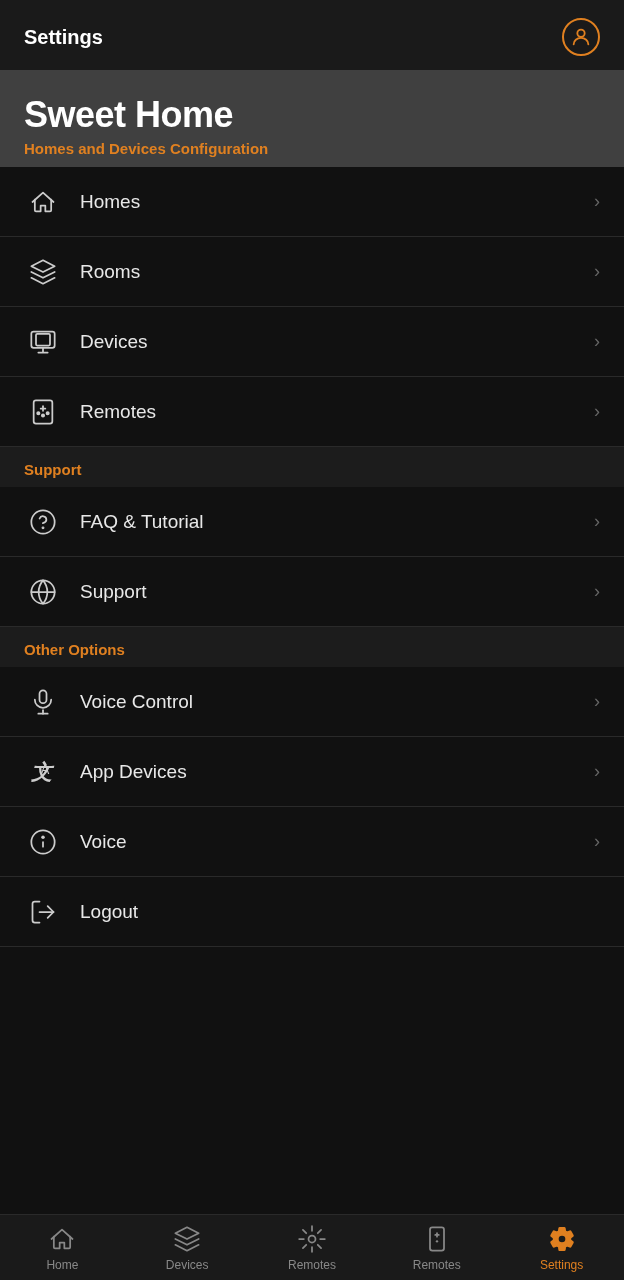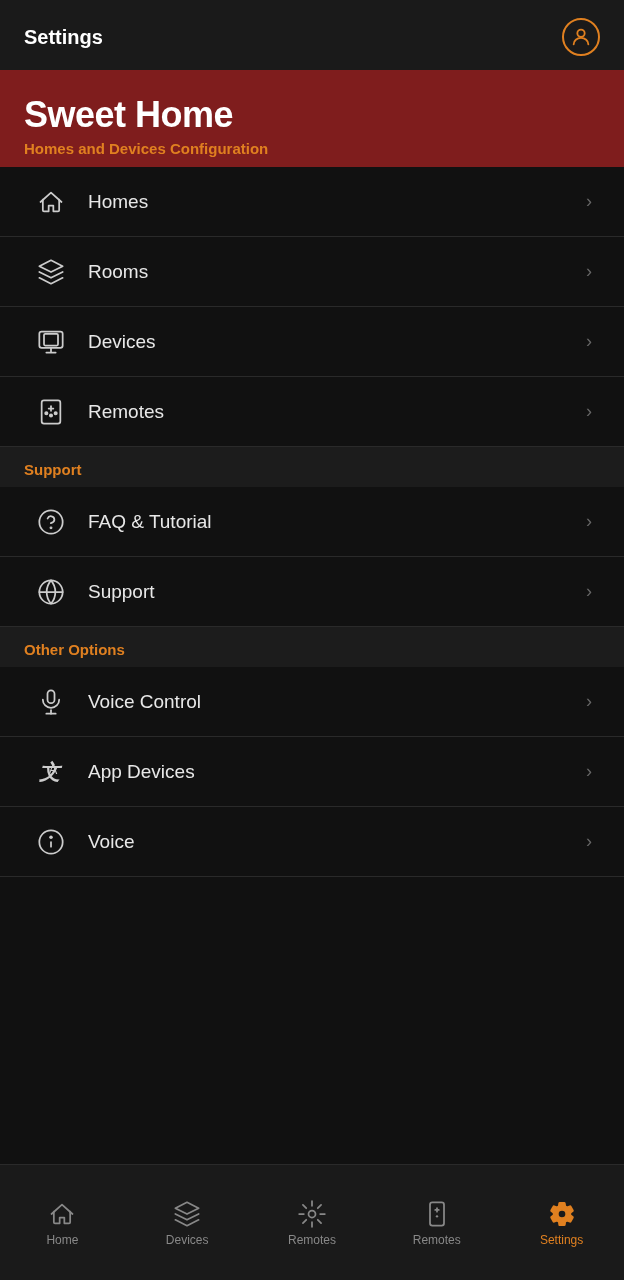--- a/index.html
+++ b/index.html
@@ -32,21 +32,21 @@
       border-radius: 50%;
       border: 2px solid #e08020;
       display: flex;
       align-items: center;
       justify-content: center;
     }
 
     
     .page-title-area {
       padding: 24px 24px 10px 24px;
-      background: #7f1d1d;
+      background: #404040;
     }
     .page-main-title {
       font-size: 36px;
       font-weight: 800;
       color: #fff;
       letter-spacing: -0.5px;
     }
     .page-subtitle {
       font-size: 15px;
       color: #e08020;
@@ -62,21 +62,21 @@
     .section-header-label {
       font-size: 15px;
       color: #e08020;
       font-weight: 600;
     }
 
     
     .menu-item {
       display: flex;
       align-items: center;
-      padding: 0 32px;
+      padding: 0 24px;
       height: 70px;
       background: #111111;
       border-bottom: 1px solid #2a2a2a;
       cursor: pointer;
     }
     .menu-icon {
       width: 38px;
       height: 38px;
       display: flex;
       align-items: center;
@@ -103,21 +103,21 @@
       color: #666;
       font-size: 18px;
     }
 
     
     .bottom-nav {
       position: fixed;
       bottom: 0;
       left: 0;
       width: 624px;
-      height: 116px;
+      height: 66px;
       background: #1a1a1a;
       border-top: 1px solid #2a2a2a;
       display: flex;
       align-items: center;
       justify-content: space-around;
     }
     .nav-item {
       display: flex;
       flex-direction: column;
       align-items: center;
@@ -292,20 +292,31 @@
       <svg viewBox="0 0 24 24">
           <circle cx="12" cy="12" r="10"></circle>
           <line x1="12" y1="8" x2="12" y2="8" stroke-width="3"></line>
           <line x1="12" y1="12" x2="12" y2="16"></line>
         </svg>
     </div>
     <span class="menu-label">Voice</span>
     <span class="menu-chevron">›</span>
   </div>
 
+  <div class="menu-item">
+    <div class="menu-icon">
+      <svg viewBox="0 0 24 24">
+          <path d="M9 21H5a2 2 0 01-2-2V5a2 2 0 012-2h4"></path>
+          <polyline points="16 17 21 12 16 7"></polyline>
+          <line x1="21" y1="12" x2="9" y2="12"></line>
+        </svg>
+    </div>
+    <span class="menu-label">Logout</span>
+    <span class="menu-chevron" style="visibility:hidden">›</span>
+  </div>
 
 </div>
 
 <div class="spacer"></div>
 
 <nav class="bottom-nav">
 
   <div class="nav-item">
     <div class="nav-icon">
       <svg viewBox="0 0 24 24">

